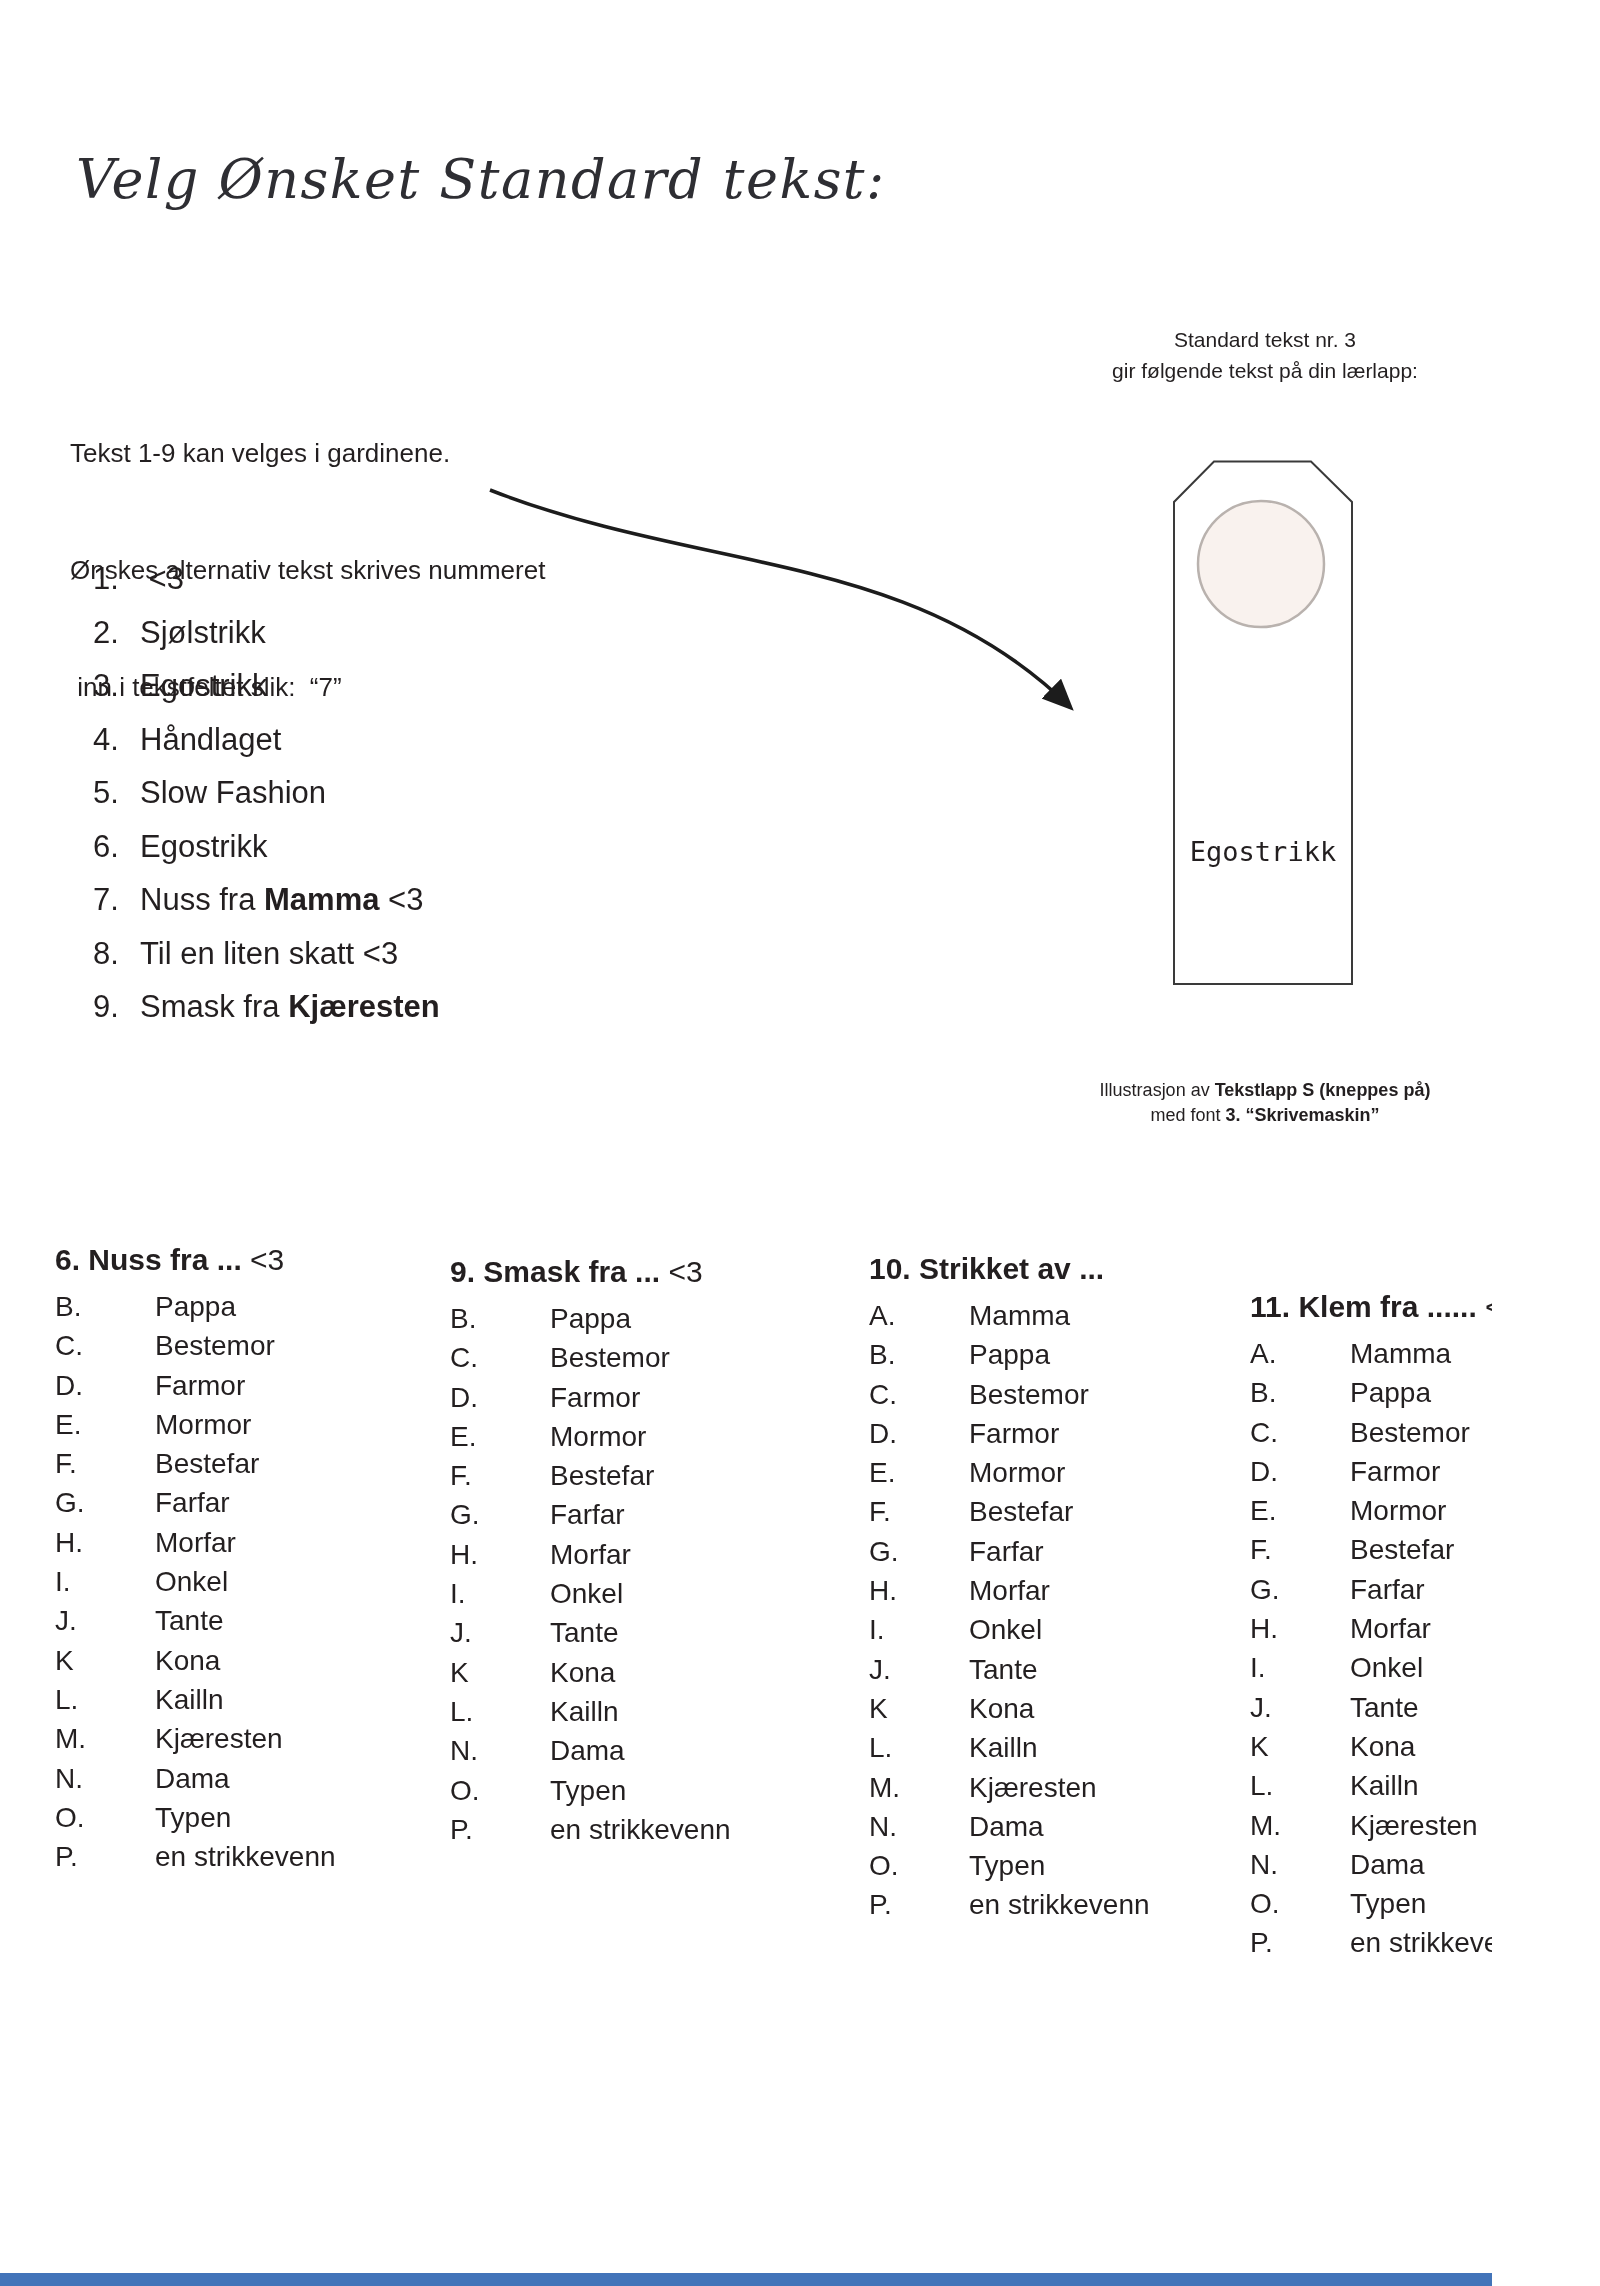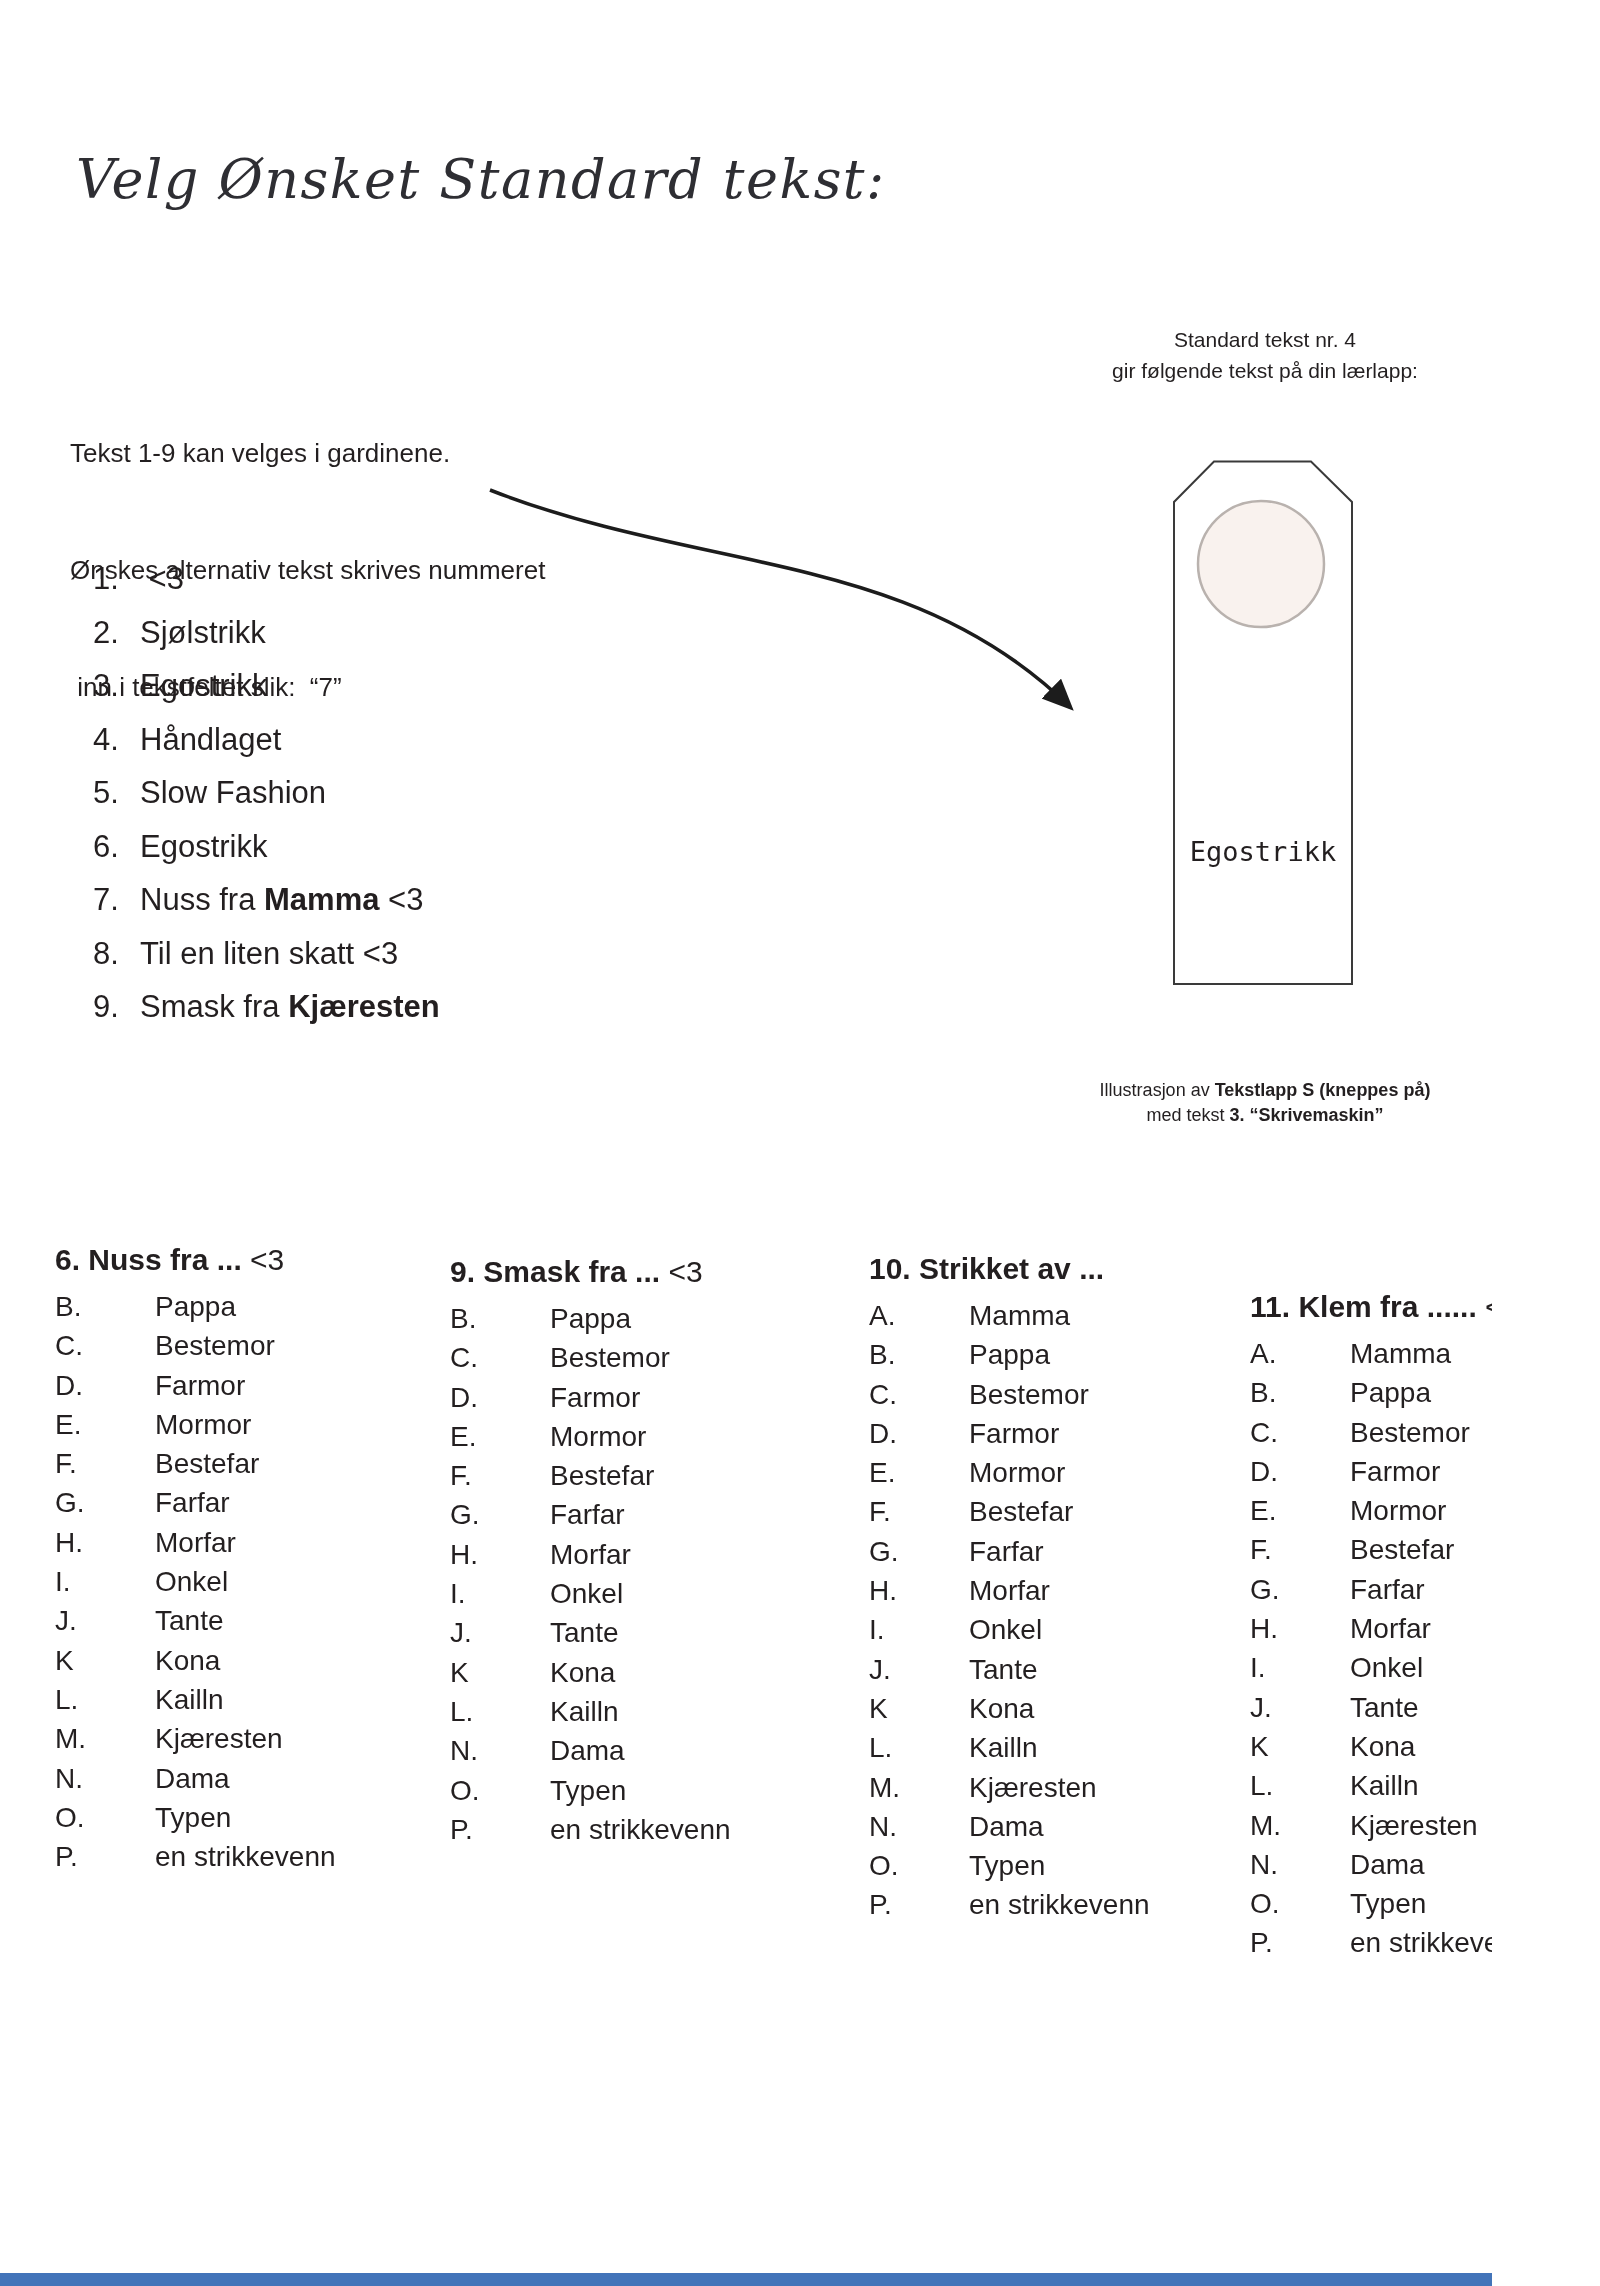--- a/index.html
+++ b/index.html
@@ -57,21 +57,21 @@
   .footer-bar { position:absolute; left:0; bottom:0; width:100%; height:13px; }
 </style>
 </head>
 <body>
 
 <div class="page">
 
   <h1 class="title">Velg Ønsket Standard tekst:</h1>
 
   <div class="intro-right">
-    <div>Standard tekst nr. 4</div>
+    <div>Standard tekst nr. 3</div>
     <div>gir følgende tekst på din lærlapp:</div>
   </div>
 
   <div class="intro-left">
     <div>Tekst 1-9 kan velges i gardinene.</div>
     <div>Ønskes alternativ tekst skrives nummeret</div>
     <div> inn i tekstfeltet slik:  “7”</div>
   </div>
 
   <ol class="std-list" id="std-list">
@@ -125,21 +125,21 @@
   <div class="tag-wrap">
     <svg width="182" height="526" viewBox="0 0 182 526">
       <path d="M 42 1.5 L 139 1.5 L 180 42 L 180 524 L 2 524 L 2 42 Z" fill="#ffffff" stroke="#3a3a3a" stroke-width="2"></path>
       <circle cx="89" cy="104" r="63" fill="#f9f2ee" stroke="#b9b2ae" stroke-width="2.5"></circle>
       <text x="91" y="401" text-anchor="middle" font-family="DejaVu Sans Mono, monospace" font-size="27" fill="#231f20">Egostrikk</text>
     </svg>
   </div>
 
   <div class="caption">
     <div><span>Illustrasjon av </span><b>Tekstlapp S (kneppes på)</b></div>
-    <div><span>med tekst  </span><b>3. “Skrivemaskin”</b></div>
+    <div><span>med font  </span><b>3. “Skrivemaskin”</b></div>
   </div>
 
   <div id="columns">
       <div class="col col1">
         <div class="col-title"><b>6. Nuss fra ...</b> &lt;3</div>
         <div class="row">
           <span class="letter">B.</span>
           <span class="value">Pappa</span>
         </div>
         <div class="row">

